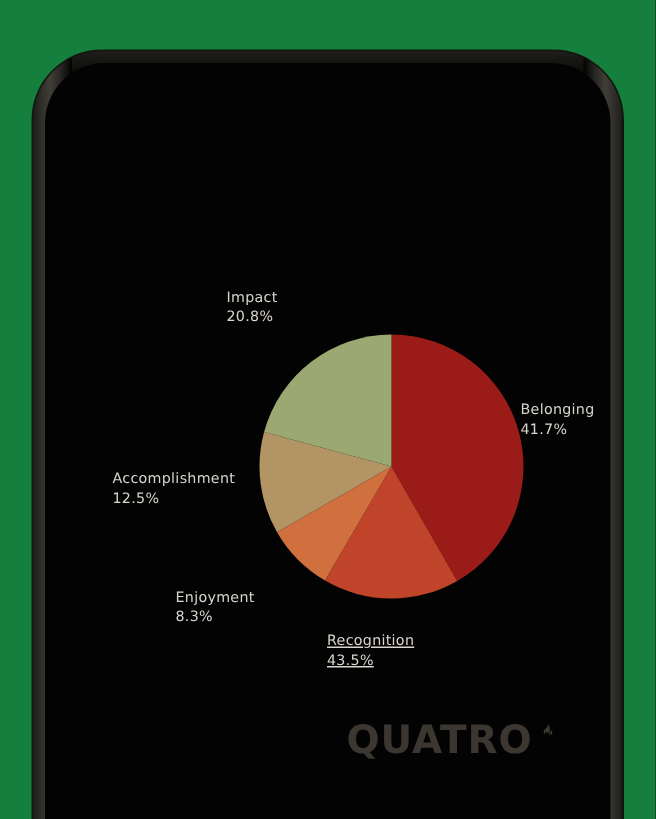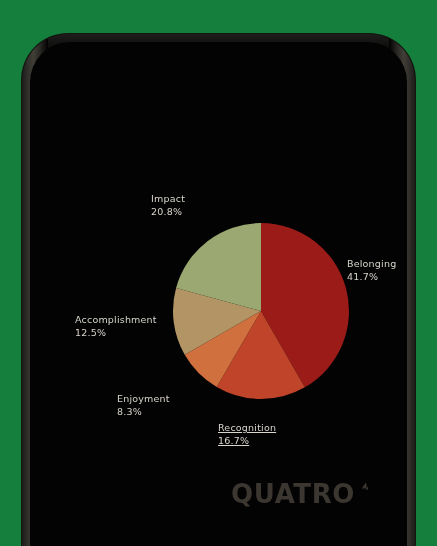--- a/index.html
+++ b/index.html
@@ -94,21 +94,21 @@
   .slice-label .pct {
     display: block;
     text-align: left;
   }
   .slice-label .nm {
     display: block;
     text-align: center;
   }
   
   #label-impact        { left: 121px; top: 151px; }
-  #label-belonging     { left: 317px; top: 216px; text-align: left; }
+  #label-belonging     { left: 317px; top: 226px; text-align: left; }
   #label-recognition   { left: 188px; top: 380px; text-decoration: underline; }
   #label-enjoyment     { left: 87px;  top: 351px; }
   #label-accomplishment{ left: 45px;  top: 272px; }
 
   
   #branding {
     position: absolute;
     right: 38px;
     bottom: 86px;
     text-align: right;
@@ -167,21 +167,21 @@
           <span class="pct">20.8%</span>
         </div>
 
         <div class="slice-label" id="label-belonging">
           <span class="nm">Belonging</span>
           <span class="pct">41.7%</span>
         </div>
 
         <div class="slice-label" id="label-recognition">
           <span class="nm">Recognition</span>
-          <span class="pct">16.7%</span>
+          <span class="pct">43.5%</span>
         </div>
 
         <div class="slice-label" id="label-enjoyment">
           <span class="nm">Enjoyment</span>
           <span class="pct">8.3%</span>
         </div>
 
         <div class="slice-label" id="label-accomplishment">
           <span class="nm">Accomplishment</span>
           <span class="pct">12.5%</span>

